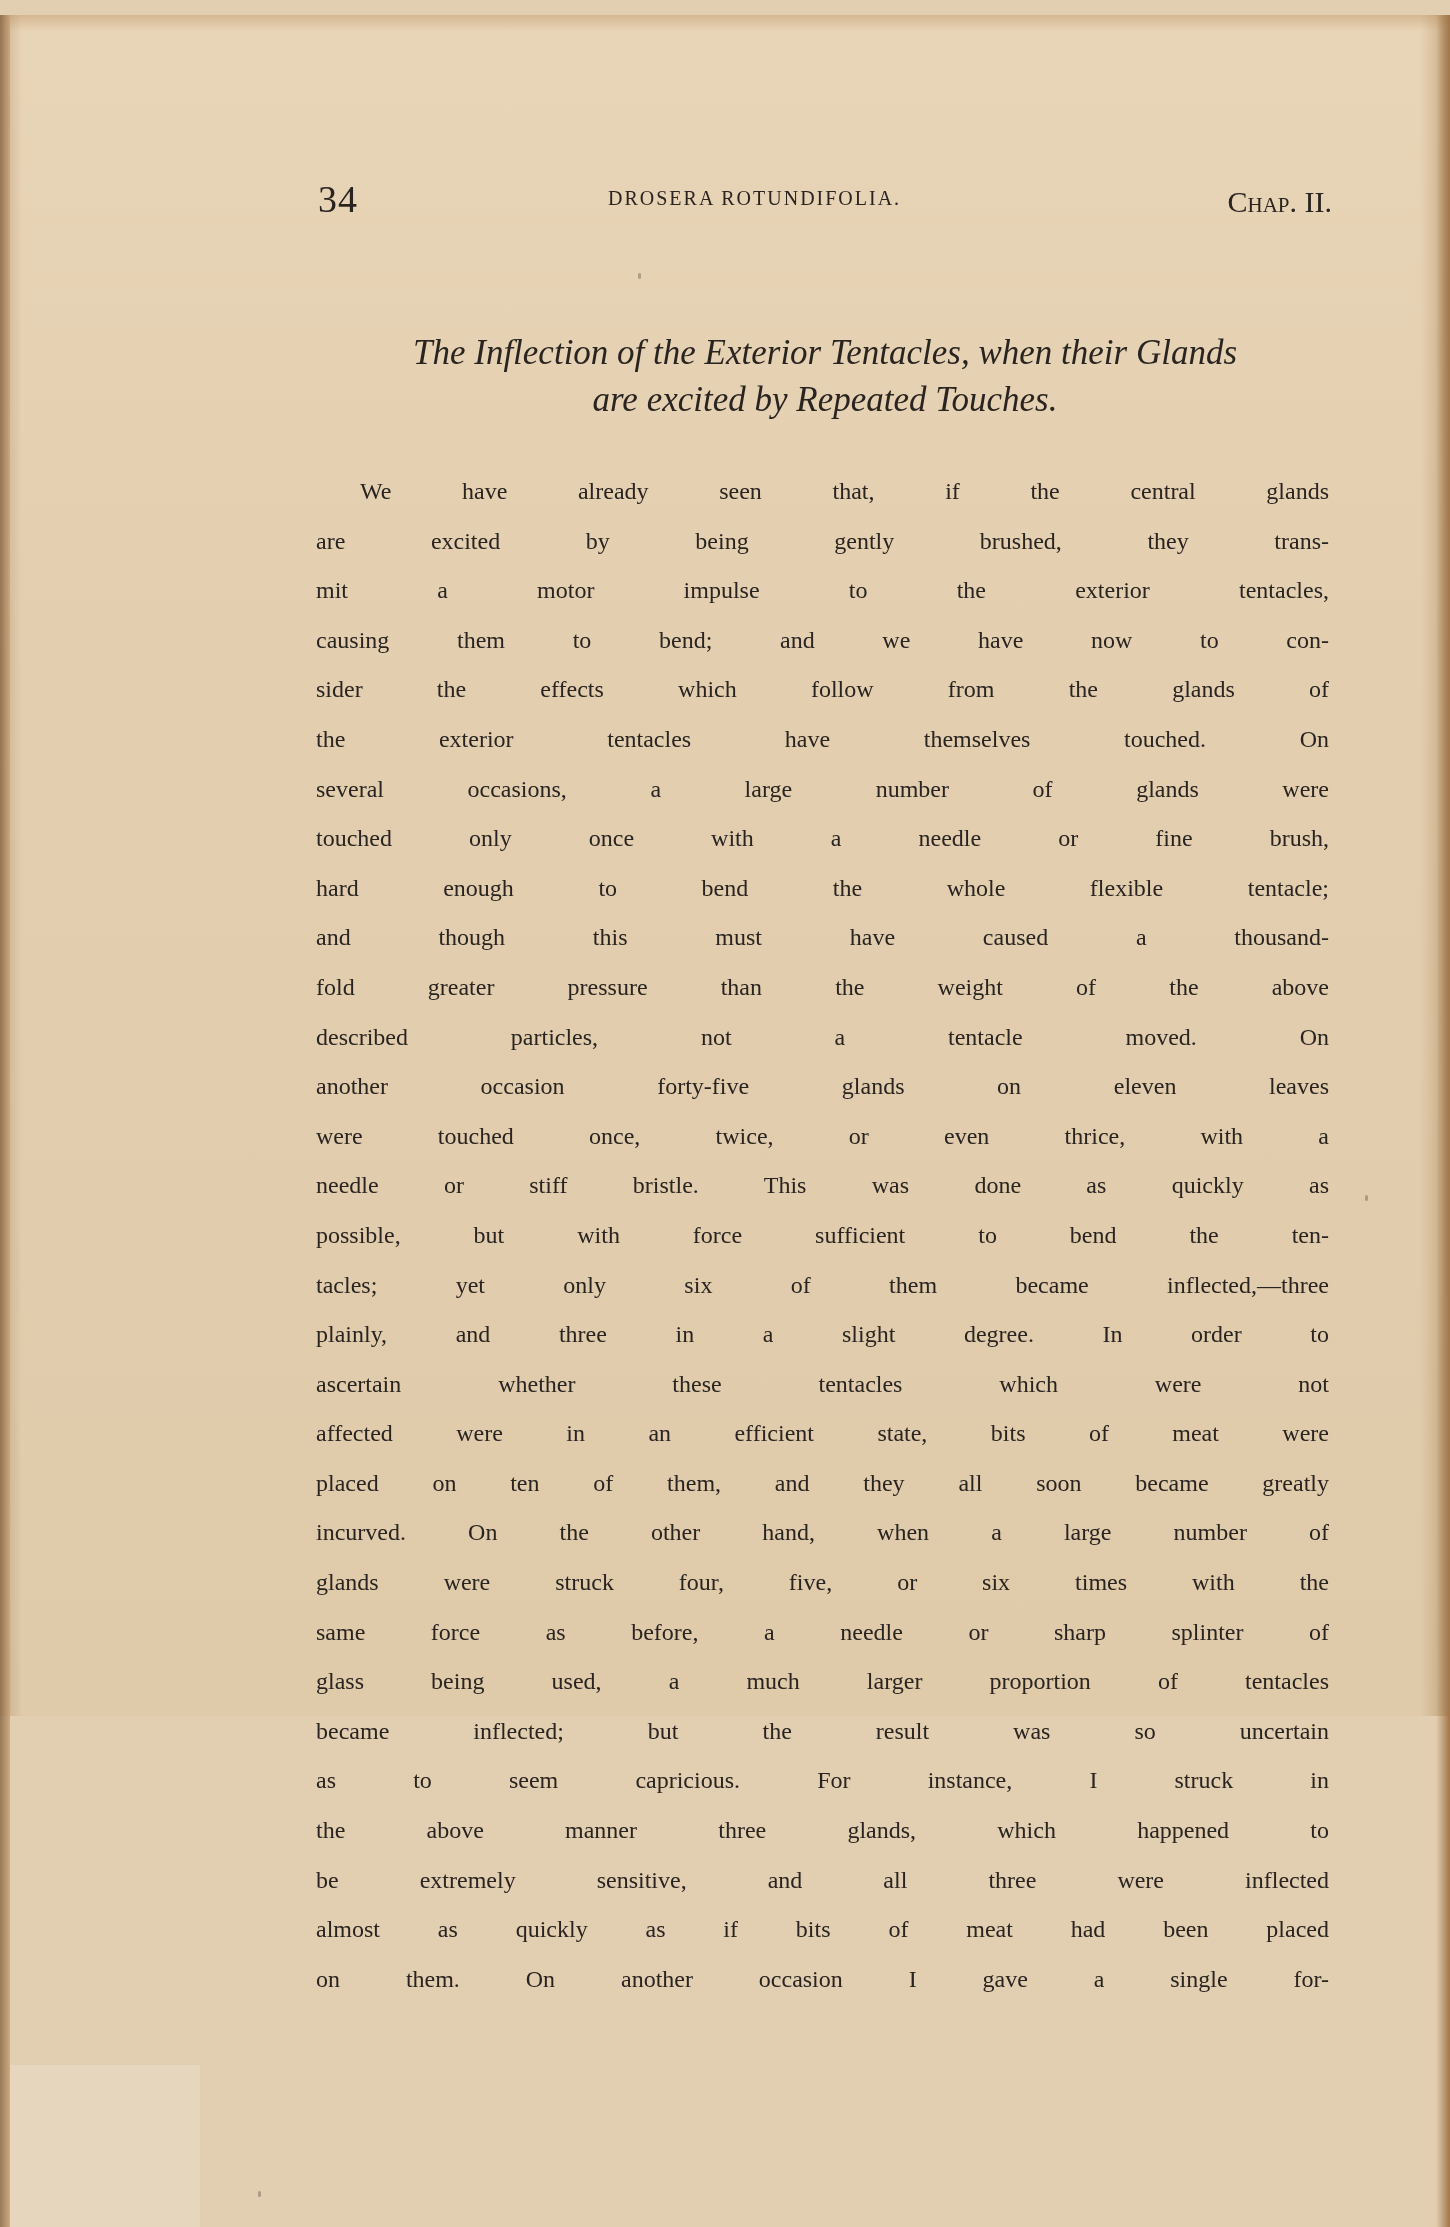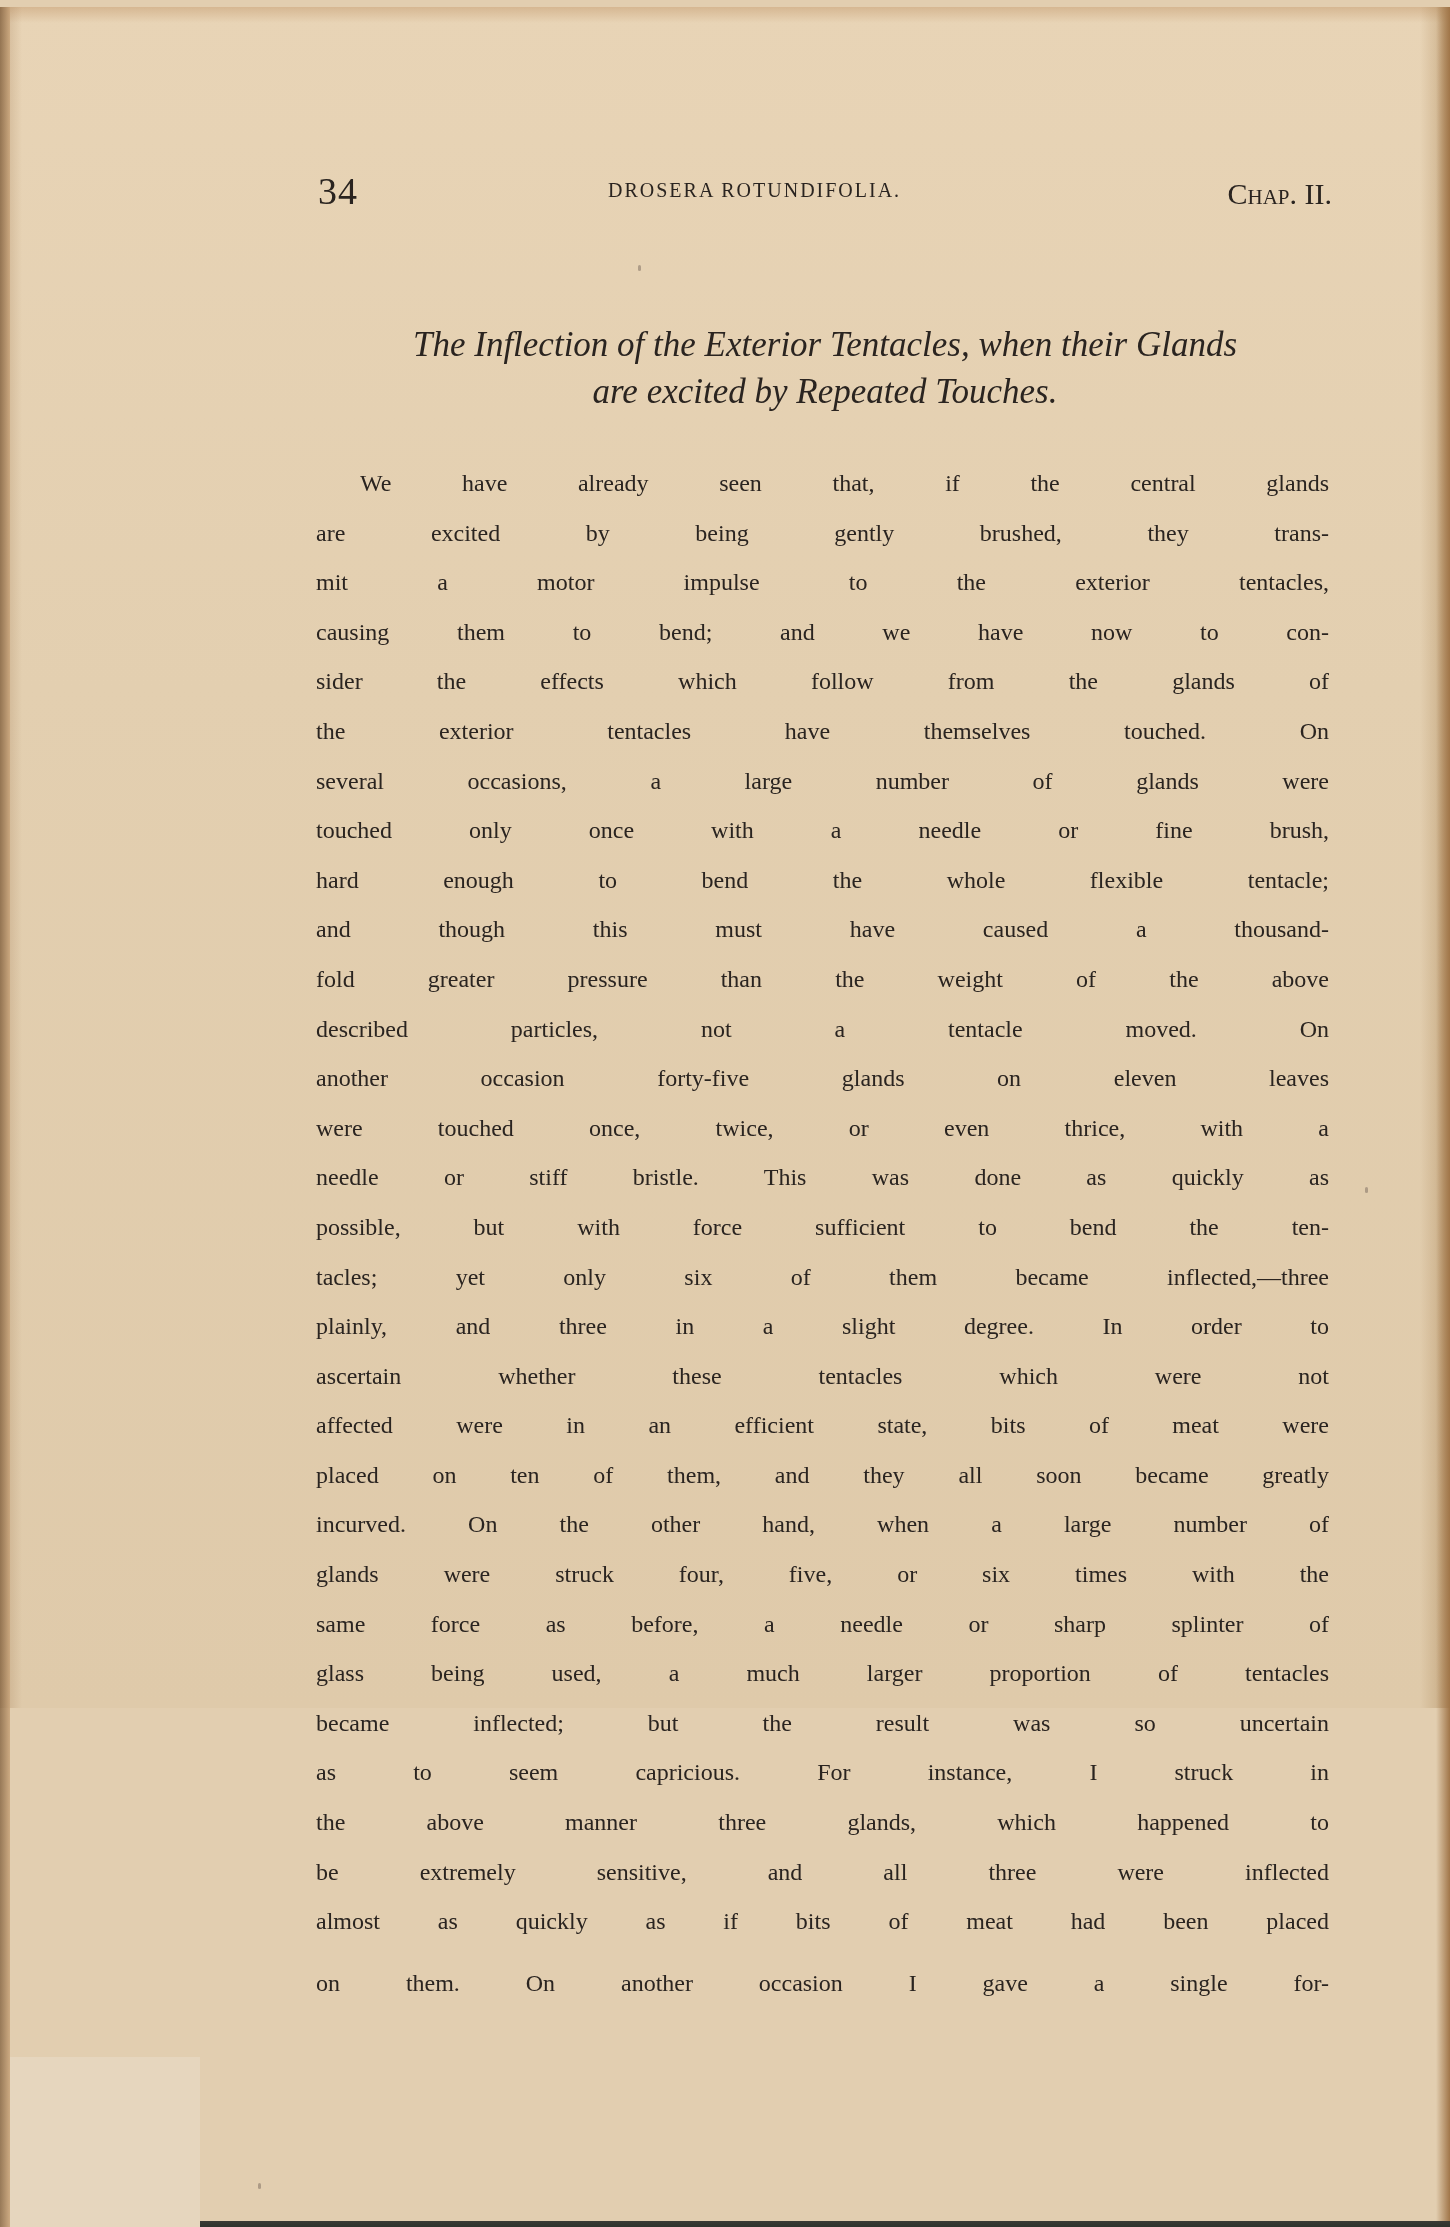--- a/index.html
+++ b/index.html
@@ -10,21 +10,21 @@
       width: 1450px;
       height: 2227px;
       position: relative;
       overflow: hidden;
       background: #e2ceb0;
       font-family: "Liberation Serif", "DejaVu Serif", serif;
       color: #2a2420;
     }
     .page {
       position: absolute;
-      left: 0; top: 7px;
+      left: 0; top: 15px;
       width: 1450px; height: 1701px;
       background:
         linear-gradient(to right, rgba(150,110,70,0.35) 0px, rgba(200,160,120,0.0) 22px),
         linear-gradient(to left, rgba(160,120,70,0.45) 0px, rgba(220,180,130,0.0) 30px),
         linear-gradient(to bottom, rgba(180,130,80,0.35) 0px, rgba(230,200,160,0) 16px),
         linear-gradient(180deg, #e8d4b6 0%, #e3cfb0 40%, #dfcaaa 100%);
     }
     .left-edge {
       position: absolute;
       left: 0; top: 0;
@@ -95,21 +95,21 @@
       line-height: 49.6px;
     }
     .line {
       display: block;
       text-align: justify;
       text-align-last: justify;
       white-space: nowrap;
       height: 49.6px;
     }
     .line.indent { padding-left: 44px; }
-    .line.last { text-align-last: justify; margin-top: 12px; }
+    .line.last { text-align-last: justify; }
     .speck {
       position: absolute;
       width: 3px; height: 6px;
       background: #8a7a6a;
       border-radius: 2px;
       opacity: 0.6;
     }
   </style>
 </head>
 <body>

